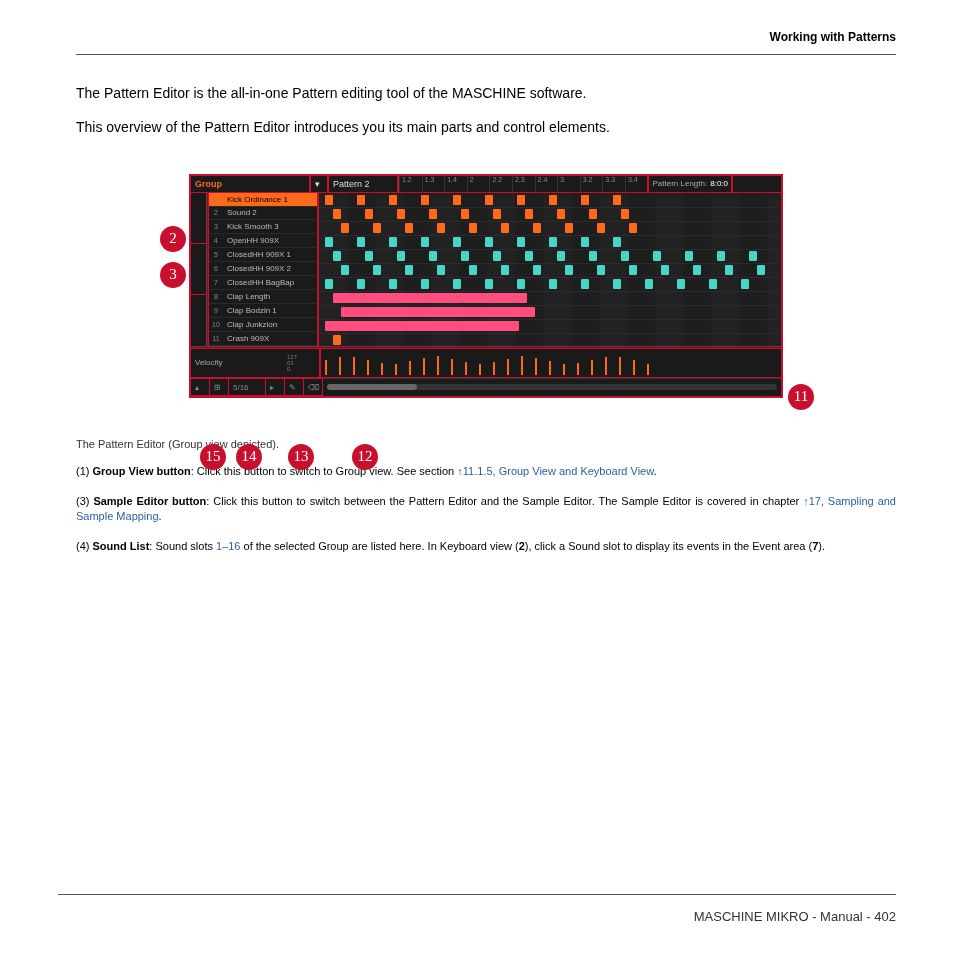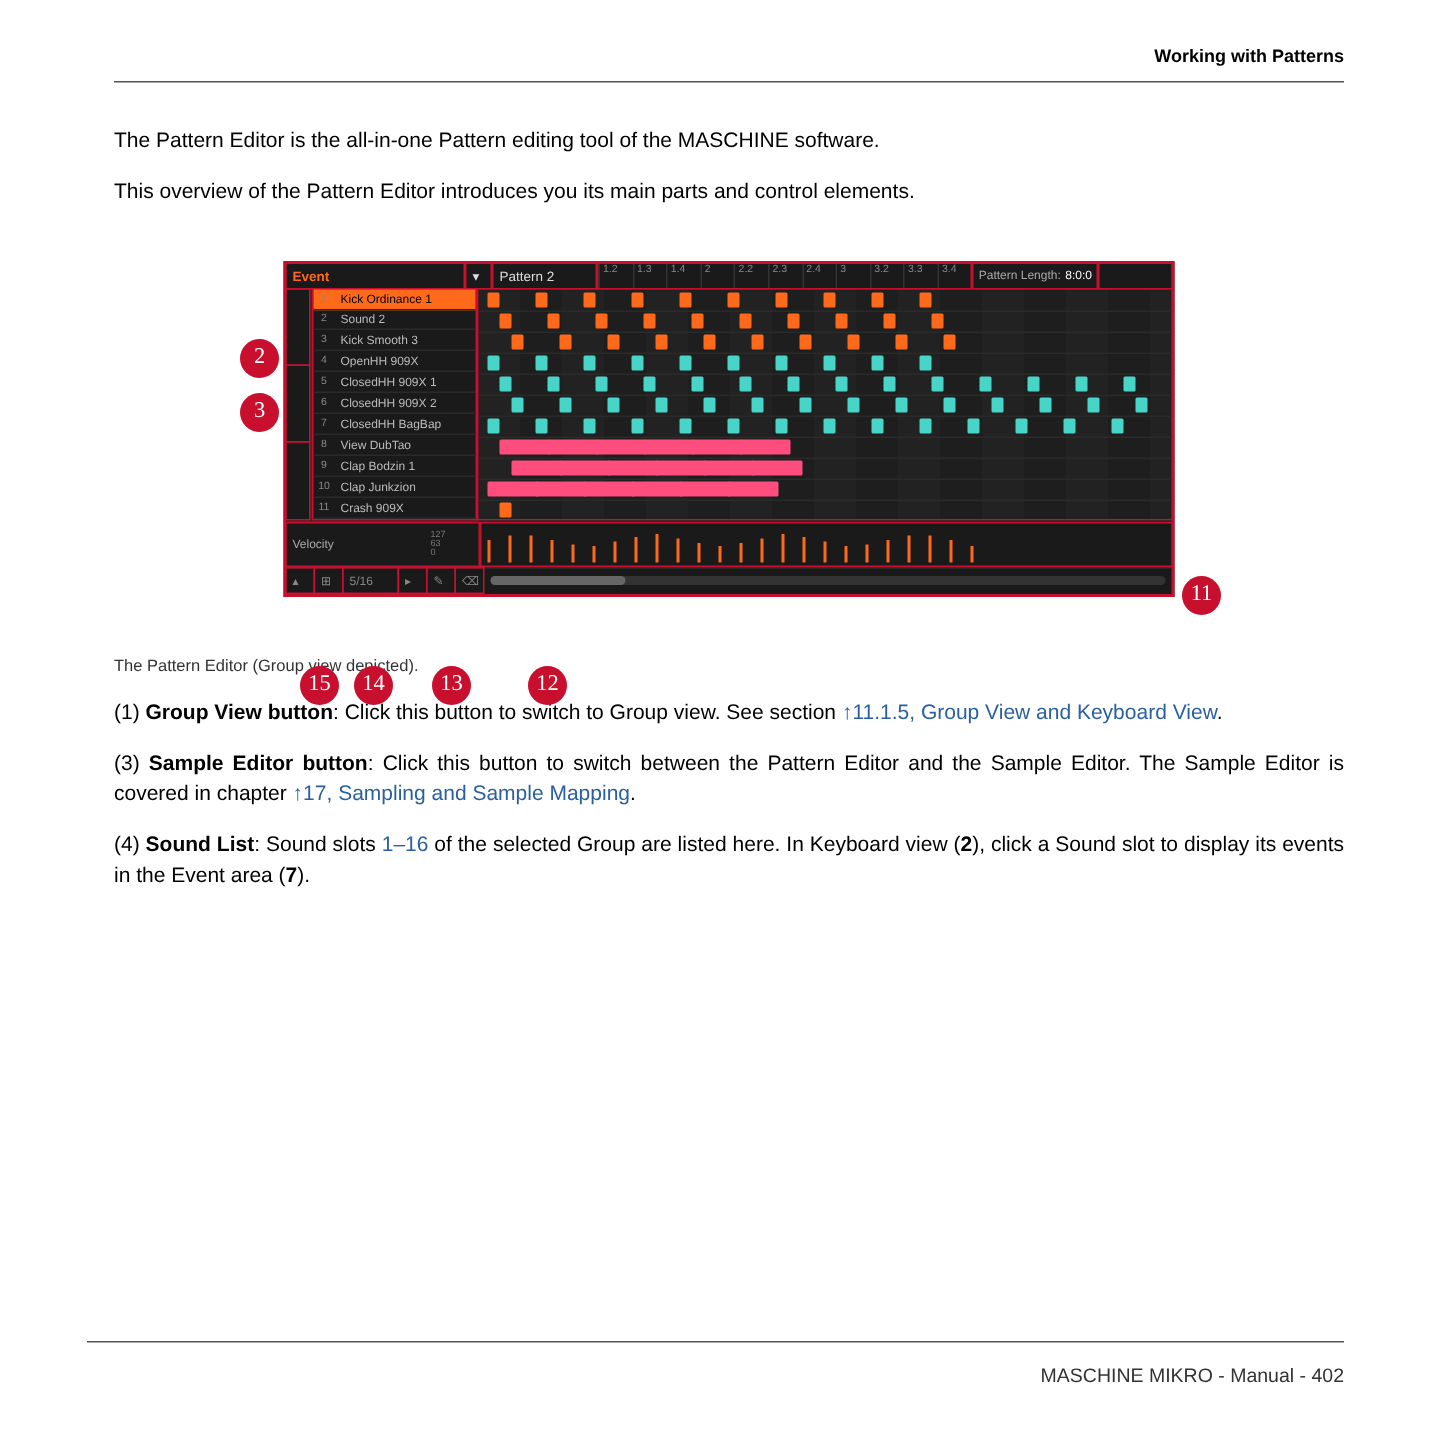--- a/index.html
+++ b/index.html
@@ -128,21 +128,21 @@
     align-items:center;
     justify-content:center;
     font-family: Georgia, serif;
   }
   .caption {
     font-size: 11px;
     color: #333;
     margin: 4px 0 14px 0;
   }
   .item-desc {
-    font-size: 14px;
+    font-size: 11px;
     margin: 0 0 14px 0;
     line-height: 1.45;
     text-align: justify;
   }
   .item-desc b { font-weight: bold; }
   .xref { color: #2a5fa0; }
   .page-footer {
     position: absolute;
     left: 58px; right: 58px;
     bottom: 30px;
@@ -178,21 +178,21 @@
     <div class="callout" style="top:115px;left:105px">4</div>
     <div class="callout" style="top:115px;left:400px">7</div>
     <div class="callout" style="top:210px;left:632px">11</div>
     <div class="callout" style="top:270px;left:44px">15</div>
     <div class="callout" style="top:270px;left:80px">14</div>
     <div class="callout" style="top:270px;left:132px">13</div>
     <div class="callout" style="top:270px;left:196px">12</div>
 
     <div class="editor">
       <div class="editor-header">
-        <div class="hcell beat">Event</div>
+        <div class="hcell beat">Group</div>
         <div class="hcell" style="width:8px;border:1px solid #c8102e;margin:-1px 0;">▾</div>
         <div class="hcell pattern">Pattern 2</div>
         <div class="ruler">
           <span>1.2</span>
             <span>1.3</span>
             <span>1.4</span>
           <span>2</span>
             <span>2.2</span>
             <span>2.3</span>
           <span>2.4</span>
@@ -238,21 +238,21 @@
             <div class="sound-row">
               <span class="n">6</span>
               <span class="name">ClosedHH 909X 2</span>
             </div>
             <div class="sound-row">
               <span class="n">7</span>
               <span class="name">ClosedHH BagBap</span>
             </div>
             <div class="sound-row">
               <span class="n">8</span>
-              <span class="name">View DubTao</span>
+              <span class="name">Clap Length</span>
             </div>
             <div class="sound-row">
               <span class="n">9</span>
               <span class="name">Clap Bodzin 1</span>
             </div>
             <div class="sound-row">
               <span class="n">10</span>
               <span class="name">Clap Junkzion</span>
             </div>
             <div class="sound-row">

